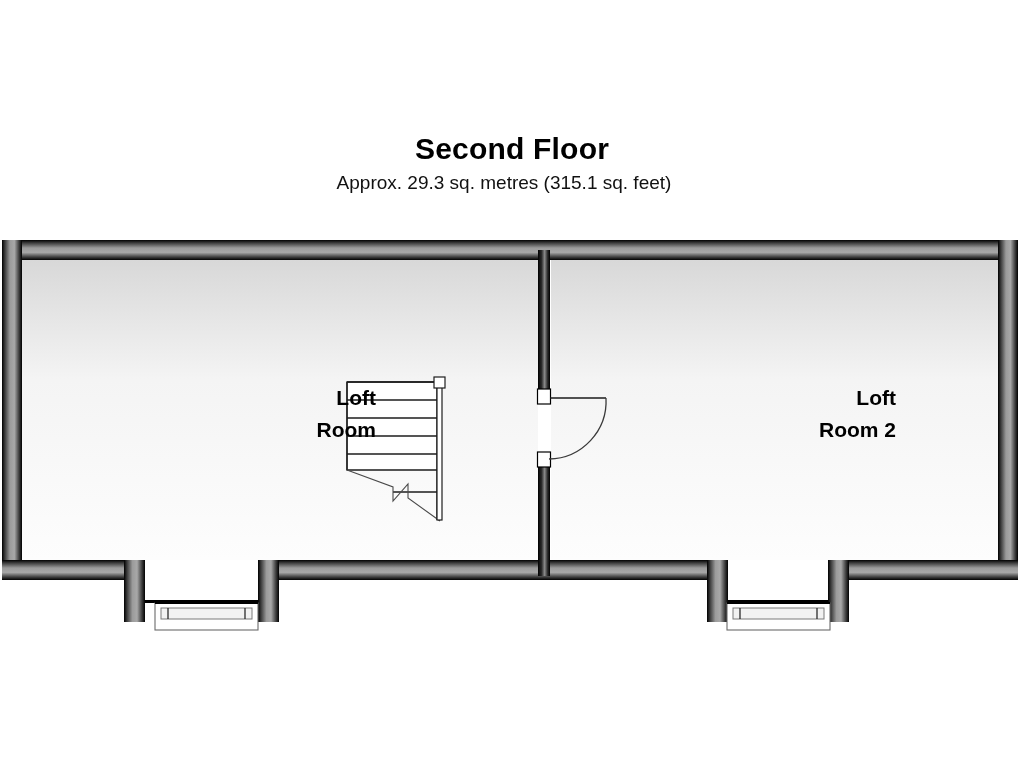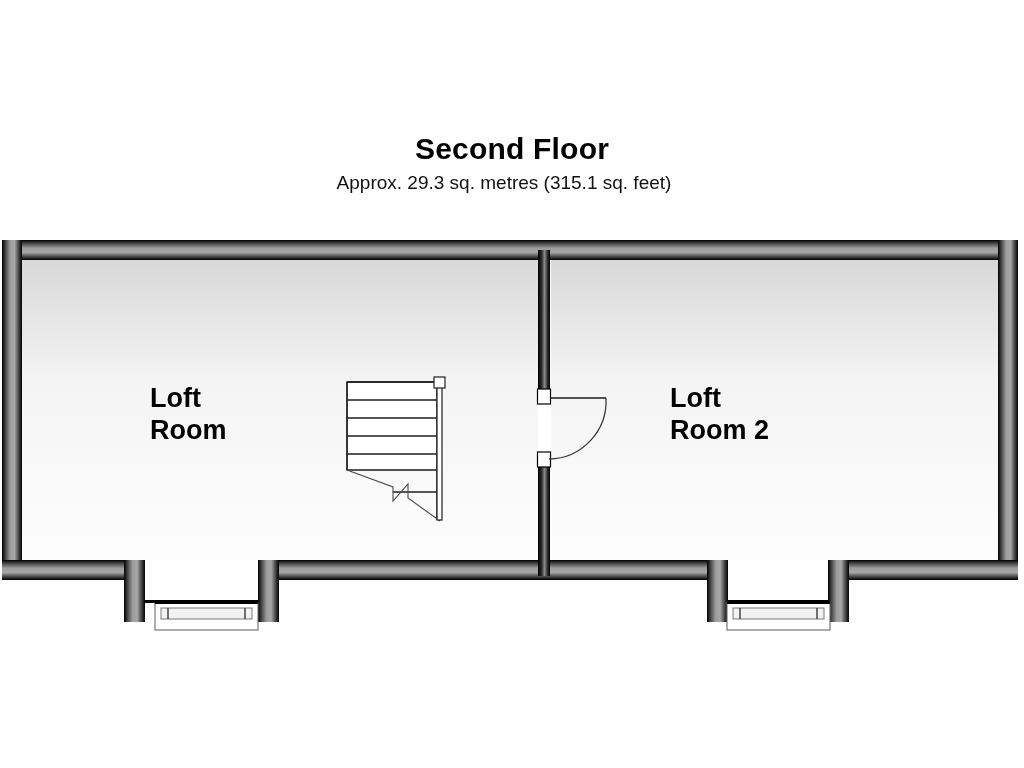--- a/index.html
+++ b/index.html
@@ -50,25 +50,25 @@
   .plan-canvas {
     position: absolute;
     top: 0;
     left: 0;
     width: 1024px;
     height: 768px;
   }
   .room-label {
     position: absolute;
     font-family: "Liberation Sans", sans-serif;
-    font-size: 27px;
+    font-size: 21px;
     font-weight: bold;
     line-height: 32px;
     color: #000000;
-    text-align: left;
+    text-align: right;
     white-space: pre-line;
     pointer-events: none;
   }
   #label-loft-room {
     left: 150px;
     top: 382px;
     width: 226px;
   }
   #label-loft-room-2 {
     left: 670px;

